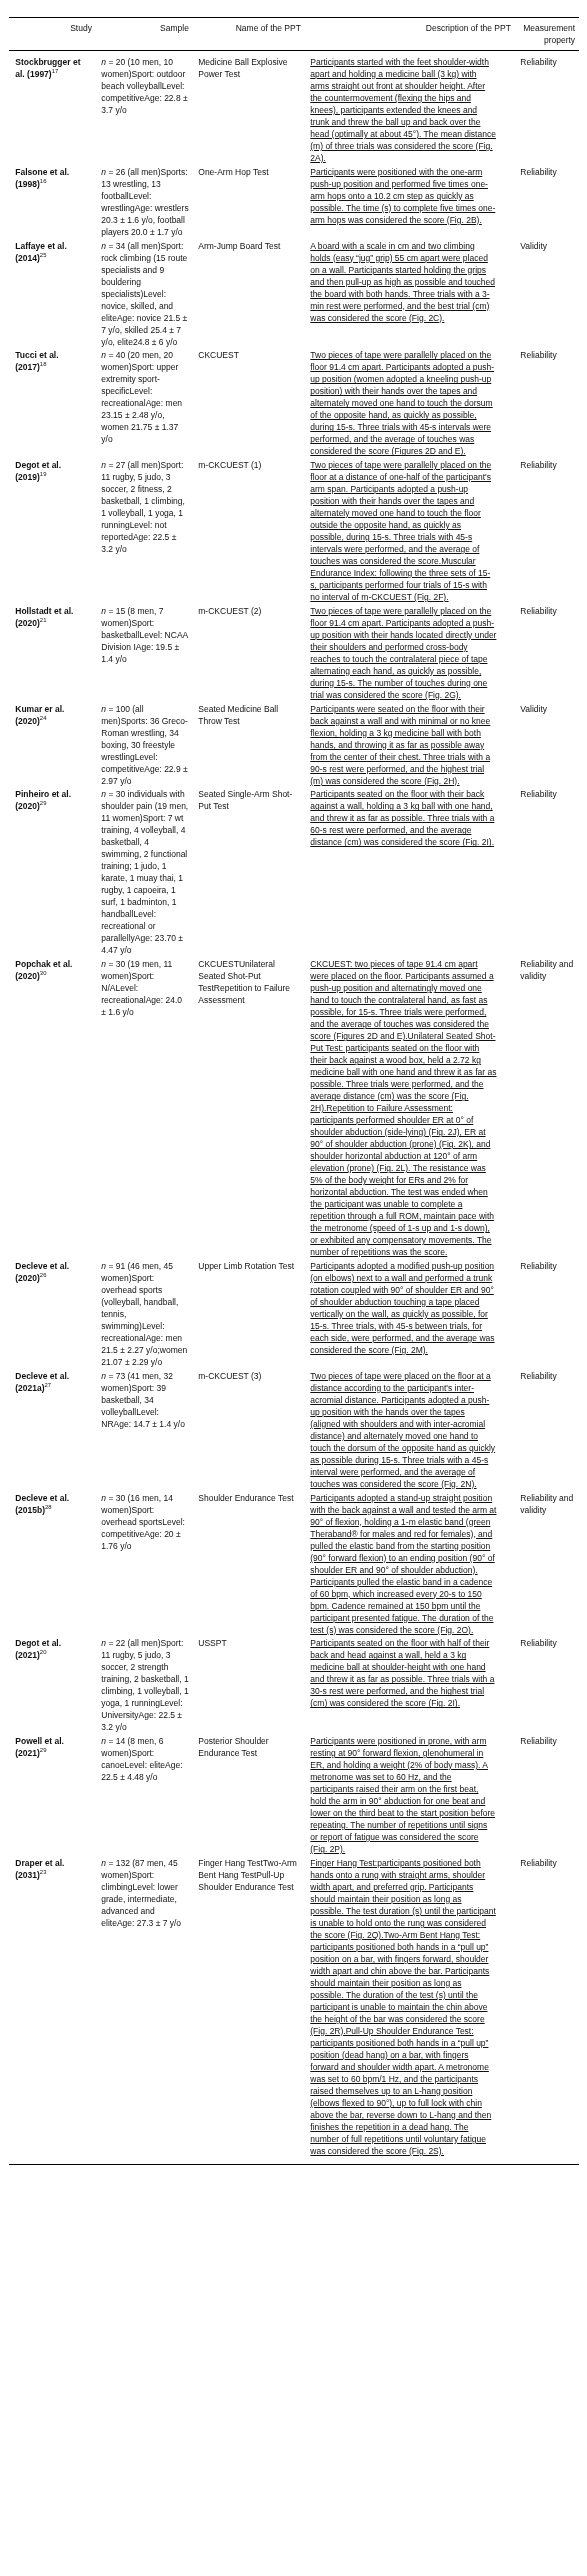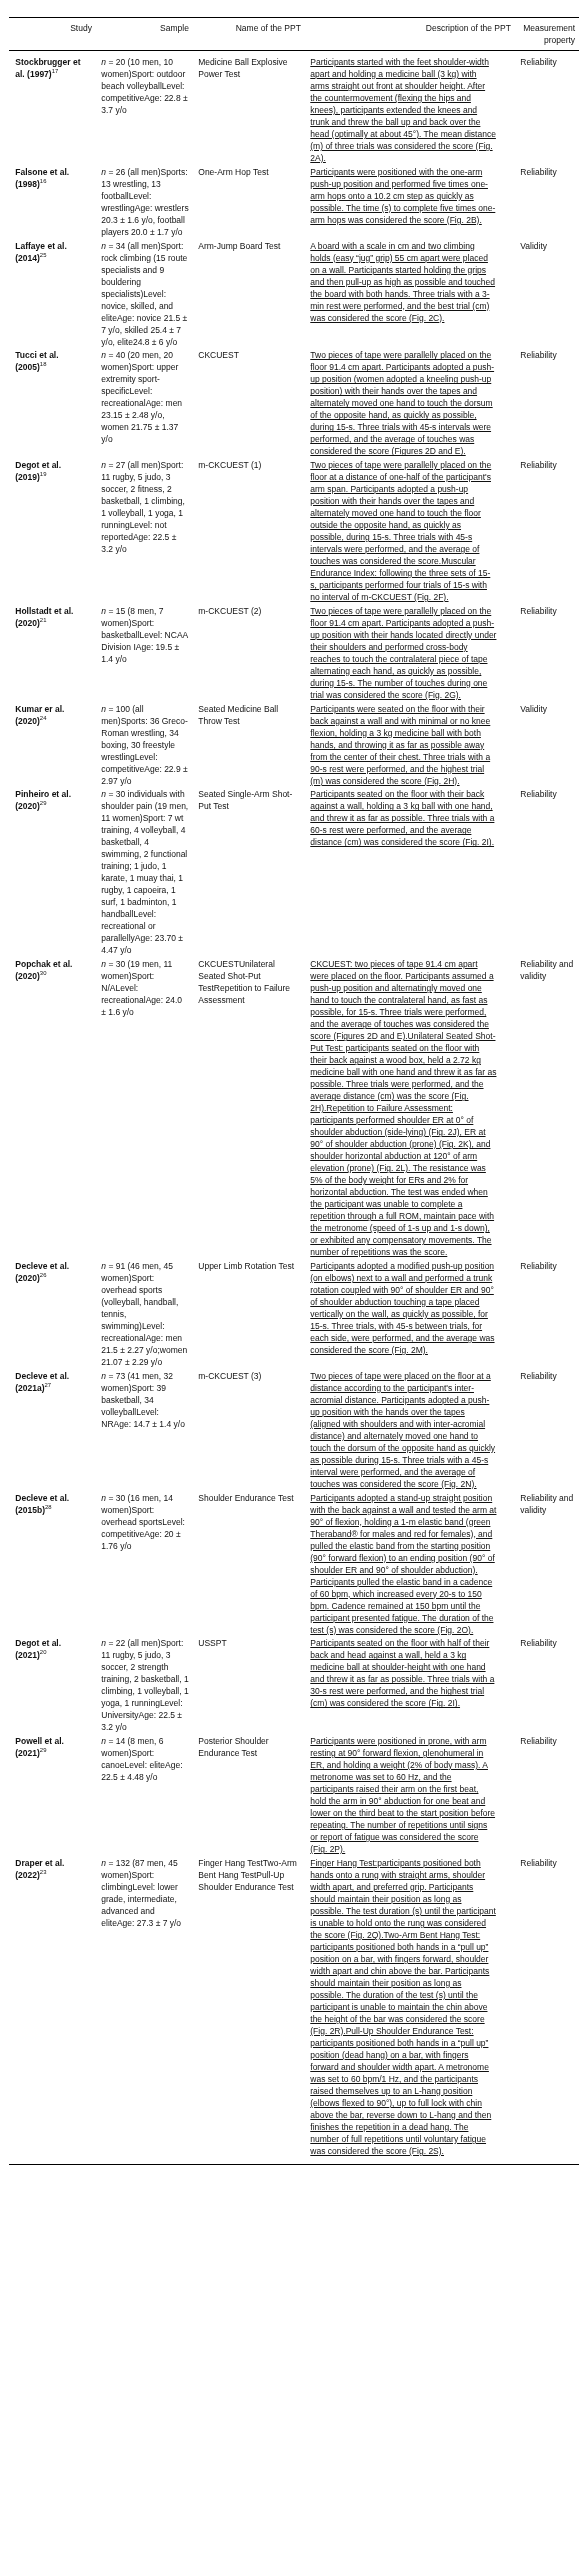--- a/index.html
+++ b/index.html
@@ -58,21 +58,21 @@
           <td>Reliability</td>
         </tr>
         <tr>
           <td class="study"><span>Laffaye et al. (2014)</span><sup>25</sup></td>
           <td class="sample"><span class="n">n</span><span> = 34 (all men)Sport: rock climbing (15 route specialists and 9 bouldering specialists)Level: </span><b>novice, skilled, and elite</b><span>Age: novice 21.5 ± 7 y/o, skilled 25.4 ± 7 y/o, elite24.8 ± 6 y/o</span></td>
           <td>Arm-Jump Board Test</td>
           <td class="desc">A board with a scale in cm and two climbing holds (easy “jug” grip) 55 cm apart were placed on a wall. Participants started holding the grips and then pull-up as high as possible and touched the board with both hands. Three trials with a 3-min rest were performed, and the best trial (cm) was considered the score (Fig. 2C).</td>
           <td>Validity</td>
         </tr>
         <tr>
-          <td class="study"><span>Tucci et al. (2005)</span><sup>18</sup></td>
+          <td class="study"><span>Tucci et al. (2017)</span><sup>18</sup></td>
           <td class="sample"><span class="n">n</span><span> = 40 (20 men, 20 women)Sport: upper extremity sport-specificLevel: </span><b>recreational</b><span>Age: men 23.15 ± 2.48 y/o, women 21.75 ± 1.37 y/o</span></td>
           <td>CKCUEST</td>
           <td class="desc">Two pieces of tape were parallelly placed on the floor 91.4 cm apart. Participants adopted a push-up position (women adopted a kneeling push-up position) with their hands over the tapes and alternately moved one hand to touch the dorsum of the opposite hand, as quickly as possible, during 15-s. Three trials with 45-s intervals were performed, and the average of touches was considered the score (Figures 2D and E).</td>
           <td>Reliability</td>
         </tr>
         <tr>
           <td class="study"><span>Degot et al. (2019)</span><sup>19</sup></td>
           <td class="sample"><span class="n">n</span><span> = 27 (all men)Sport: 11 rugby, 5 judo, 3 soccer, 2 fitness, 2 basketball, 1 climbing, 1 volleyball, 1 yoga, 1 runningLevel: </span><b>not reported</b><span>Age: 22.5 ± 3.2 y/o</span></td>
           <td>m-CKCUEST (1)</td>
           <td class="desc">Two pieces of tape were parallelly placed on the floor at a distance of one-half of the participant's arm span. Participants adopted a push-up position with their hands over the tapes and alternately moved one hand to touch the floor outside the opposite hand, as quickly as possible, during 15-s. Three trials with 45-s intervals were performed, and the average of touches was considered the score.Muscular Endurance Index: following the three sets of 15-s, participants performed four trials of 15-s with no interval of m-CKCUEST (Fig. 2F).</td>
@@ -135,21 +135,21 @@
           <td>Reliability</td>
         </tr>
         <tr>
           <td class="study"><span>Powell et al. (2021)</span><sup>29</sup></td>
           <td class="sample"><span class="n">n</span><span> = 14 (8 men, 6 women)Sport: canoeLevel: </span><b>elite</b><span>Age: 22.5 ± 4.48 y/o</span></td>
           <td>Posterior Shoulder Endurance Test</td>
           <td class="desc">Participants were positioned in prone, with arm resting at 90° forward flexion, glenohumeral in ER, and holding a weight (2% of body mass). A metronome was set to 60 Hz, and the participants raised their arm on the first beat, hold the arm in 90° abduction for one beat and lower on the third beat to the start position before repeating. The number of repetitions until signs or report of fatigue was considered the score (Fig. 2P).</td>
           <td>Reliability</td>
         </tr>
         <tr>
-          <td class="study"><span>Draper et al. (2022)</span><sup>23</sup></td>
+          <td class="study"><span>Draper et al. (2031)</span><sup>23</sup></td>
           <td class="sample"><span class="n">n</span><span> = 132 (87 men, 45 women)Sport: climbingLevel: </span><b>lower grade, intermediate, advanced and elite</b><span>Age: 27.3 ± 7 y/o</span></td>
           <td>Finger Hang TestTwo-Arm Bent Hang TestPull-Up Shoulder Endurance Test</td>
           <td class="desc">Finger Hang Test:participants positioned both hands onto a rung with straight arms, shoulder width apart, and preferred grip. Participants should maintain their position as long as possible. The test duration (s) until the participant is unable to hold onto the rung was considered the score (Fig. 2Q).Two-Arm Bent Hang Test: participants positioned both hands in a “pull up” position on a bar, with fingers forward, shoulder width apart and chin above the bar. Participants should maintain their position as long as possible. The duration of the test (s) until the participant is unable to maintain the chin above the height of the bar was considered the score (Fig. 2R).Pull-Up Shoulder Endurance Test: participants positioned both hands in a “pull up” position (dead hang) on a bar, with fingers forward and shoulder width apart. A metronome was set to 60 bpm/1 Hz, and the participants raised themselves up to an L-hang position (elbows flexed to 90°), up to full lock with chin above the bar, reverse down to L-hang and then finishes the repetition in a dead hang. The number of full repetitions until voluntary fatigue was considered the score (Fig. 2S).</td>
           <td>Reliability</td>
         </tr>
       </tbody>
   </table>
 </div>
 
 

